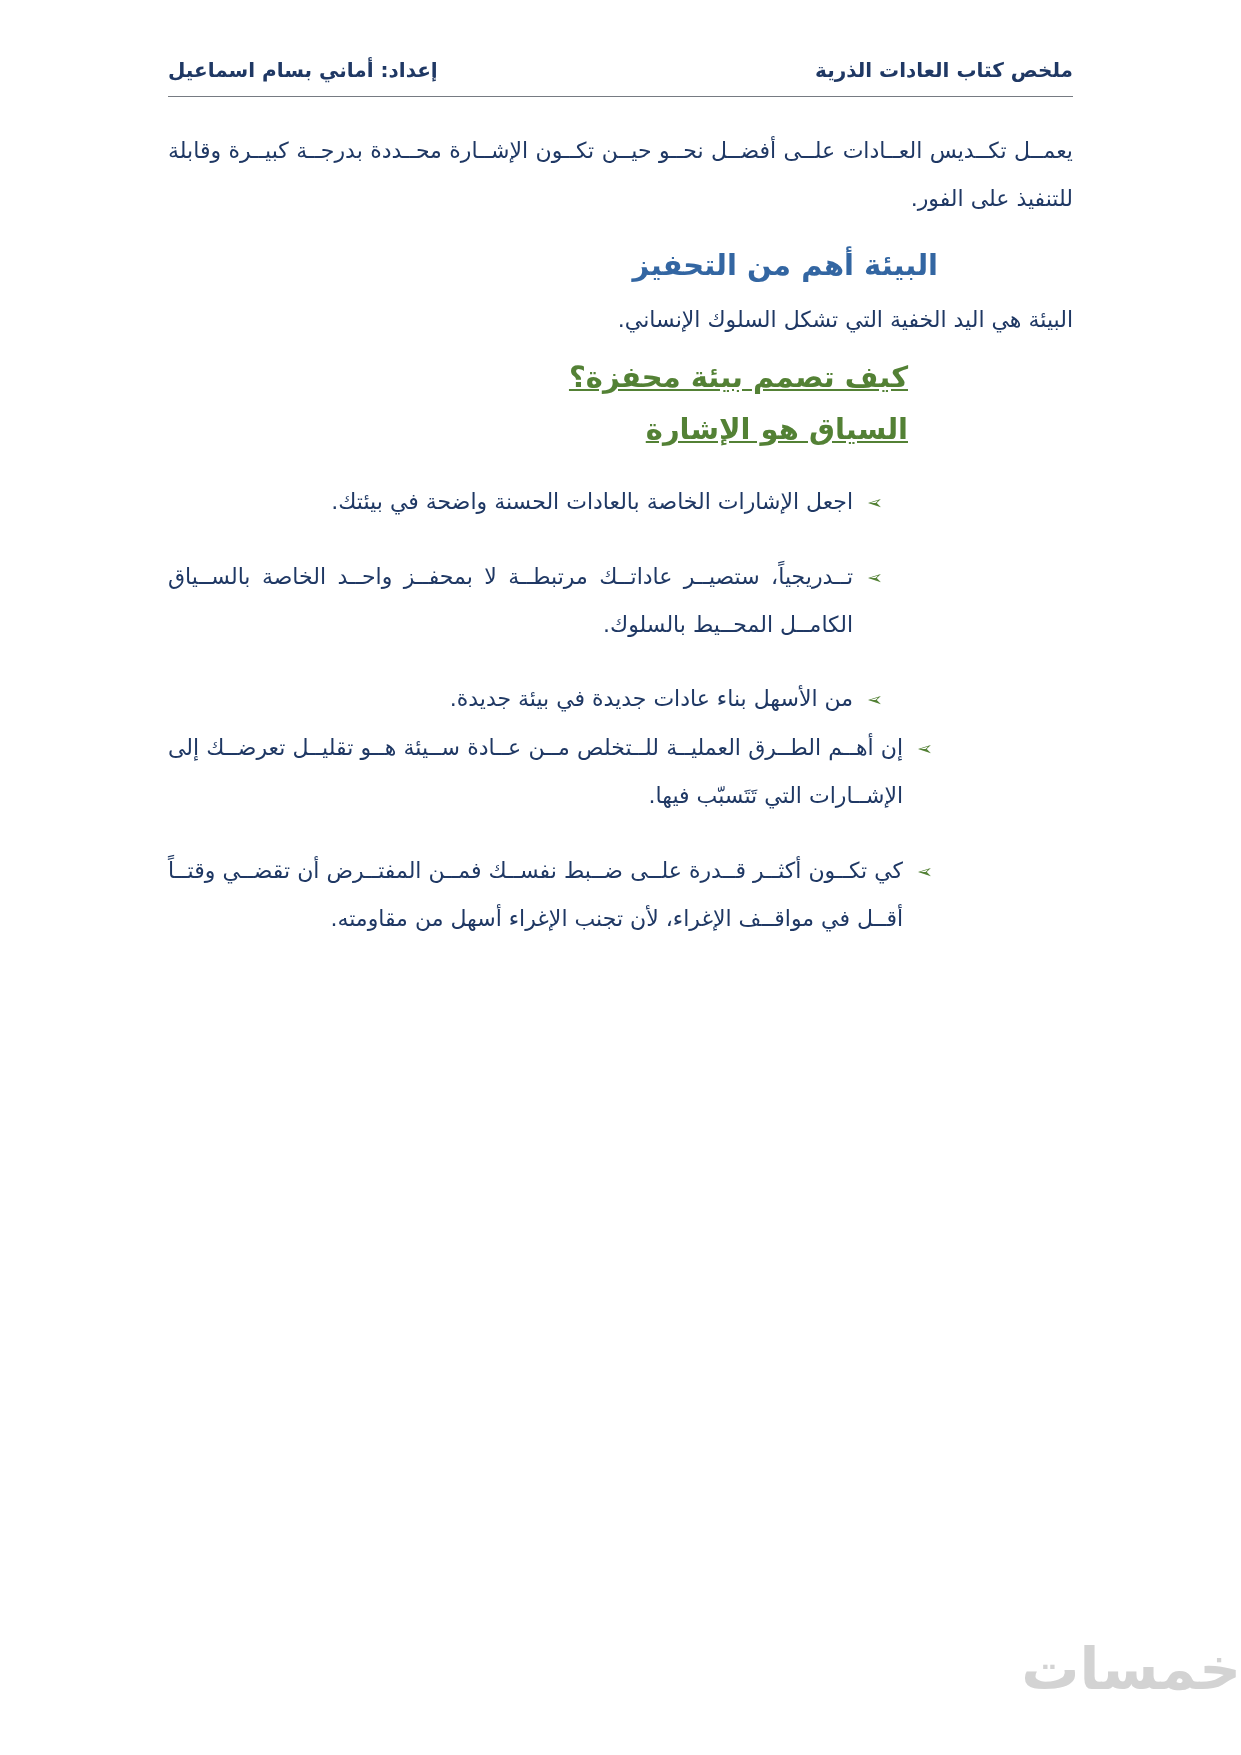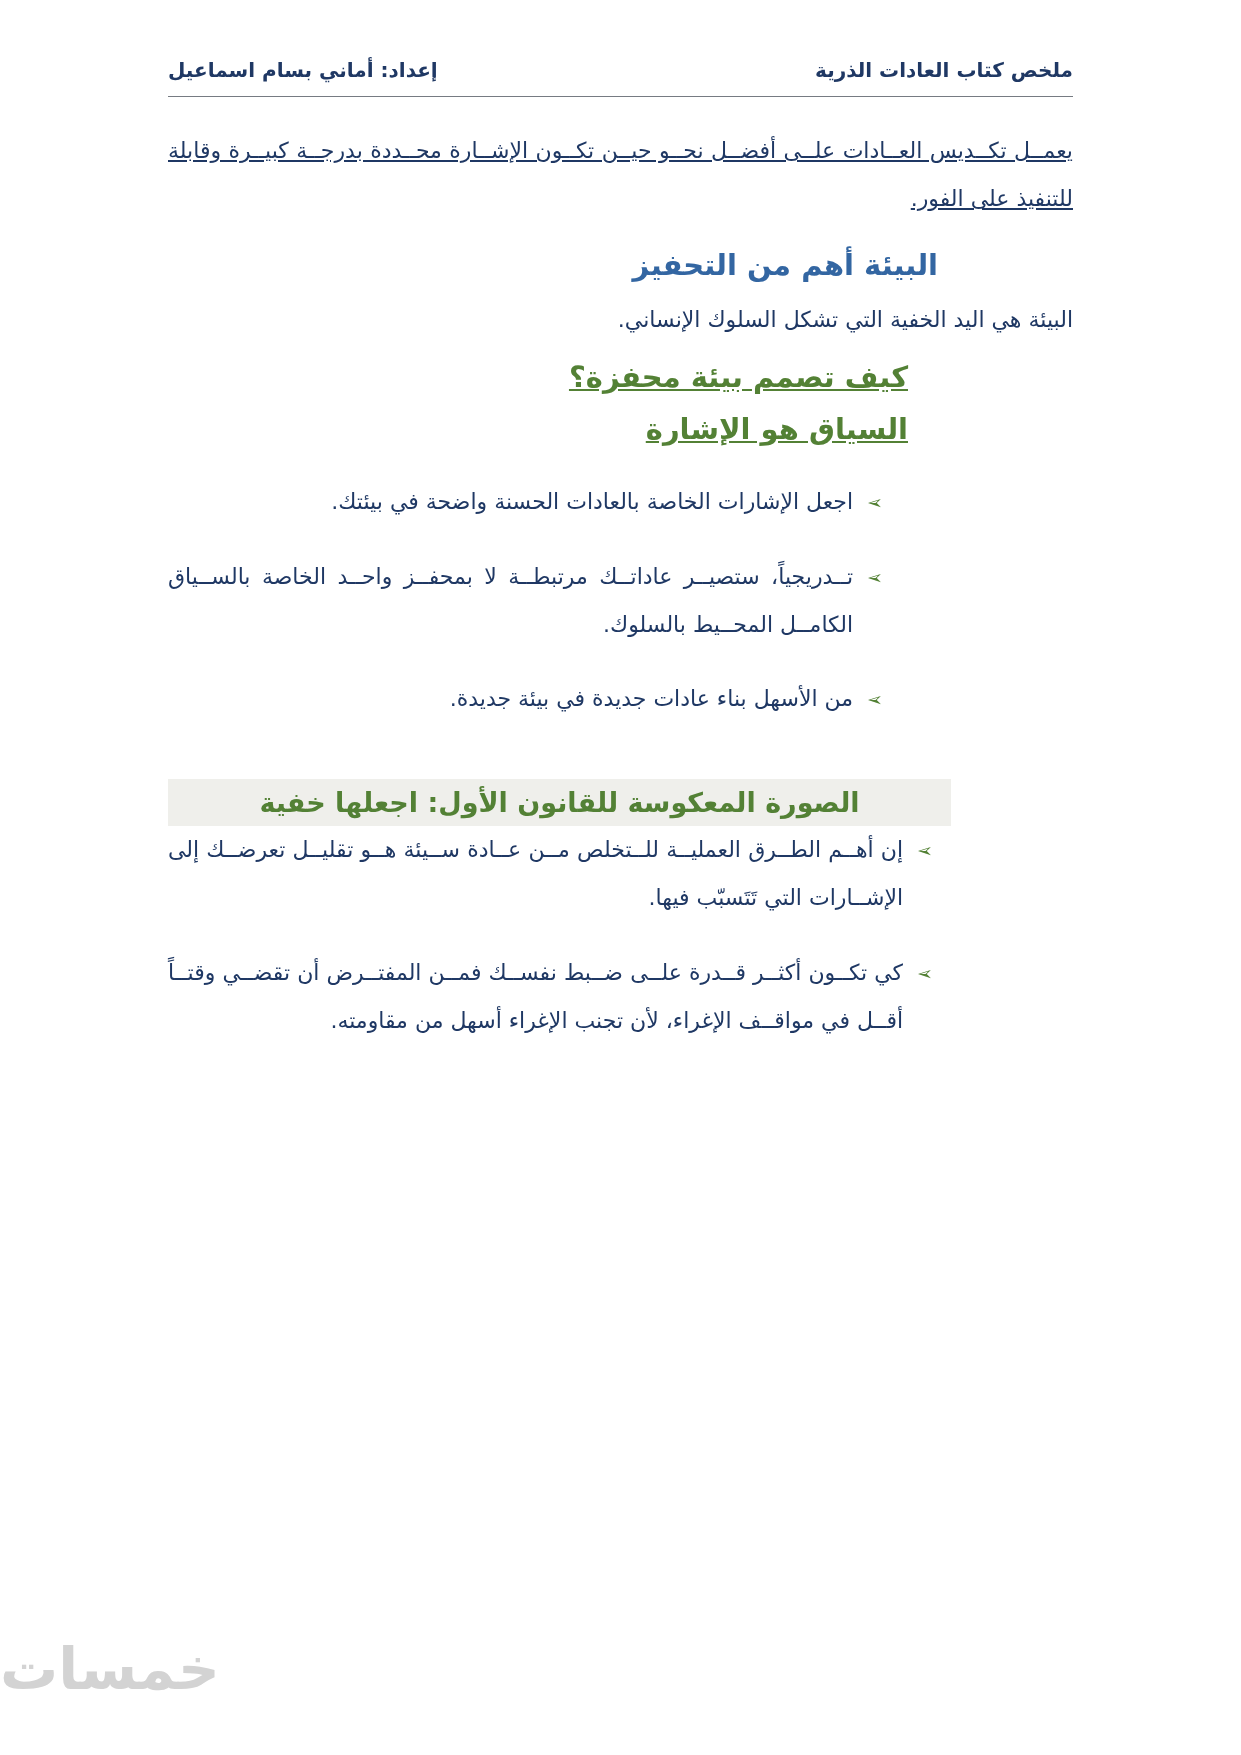--- a/index.html
+++ b/index.html
@@ -20,21 +20,21 @@
     position:relative;
   }
   .page{width:1241px;height:1755px;position:relative;overflow:hidden;background:#fff;}
   .content{width:905px;margin:0 auto;padding-top:58px;}
   .doc-header{
     display:flex;justify-content:space-between;align-items:baseline;
     font-size:20px;font-weight:700;
     padding-bottom:14px;border-bottom:1.5px solid var(--rule);
   }
   .para{font-size:22px;line-height:2.2;text-align:justify;}
-  .p1{margin-top:30px;text-decoration:underline;}
+  .p1{margin-top:30px;}
   .p2{margin-top:10px;}
   .heading-blue{
     font-size:29px;font-weight:700;color:var(--blue);
     margin-right:135px;
   }
   .h-env{margin-top:24px;margin-bottom:14px;text-align:right;}
   .h-self{margin-top:28px;margin-bottom:18px;}
   .heading-green{
     font-size:29px;font-weight:700;color:var(--green);
     margin-right:165px;
@@ -61,21 +61,21 @@
   .banner{
     margin-top:55px;
     margin-right:122px;
     background:var(--banner-bg);
     text-align:center;
     padding:8px 10px;
     font-size:27px;font-weight:700;color:var(--green);
   }
   .watermark{
     position:absolute;bottom:52px;left:0;width:100%;
-    text-align:left;
+    text-align:right;
     font-size:58px;font-weight:700;
     color:var(--watermark);
     letter-spacing:2px;
   }
 </style>
 </head>
 <body>
 
 <div class="page">
   <div class="content">
@@ -104,23 +104,20 @@
       <li class="bullet">
         <span class="bullet-marker">➢</span>
         <span class="bullet-text">تــدريجياً، ستصيــر عاداتــك مرتبطــة لا بمحفــز واحــد الخاصة بالســياق الكامــل المحــيط بالسلوك.</span>
       </li>
       <li class="bullet">
         <span class="bullet-marker">➢</span>
         <span class="bullet-text">من الأسهل بناء عادات جديدة في بيئة جديدة.</span>
       </li>
     </ul>
 
-    <div class="banner">
-      <span>الصورة المعكوسة للقانون الأول: اجعلها خفية</span>
-    </div>
 
 
     <ul class="bullets bullets-self">
       <li class="bullet">
         <span class="bullet-marker">➢</span>
         <span class="bullet-text">إن أهــم الطــرق العمليــة للــتخلص مــن عــادة ســيئة هــو تقليــل تعرضــك إلى الإشــارات التي تَتَسبّب فيها.</span>
       </li>
       <li class="bullet">
         <span class="bullet-marker">➢</span>
         <span class="bullet-text">كي تكــون أكثــر قــدرة علــى ضــبط نفســك فمــن المفتــرض أن تقضــي وقتــاً أقــل في مواقــف الإغراء، لأن تجنب الإغراء أسهل من مقاومته.</span>

